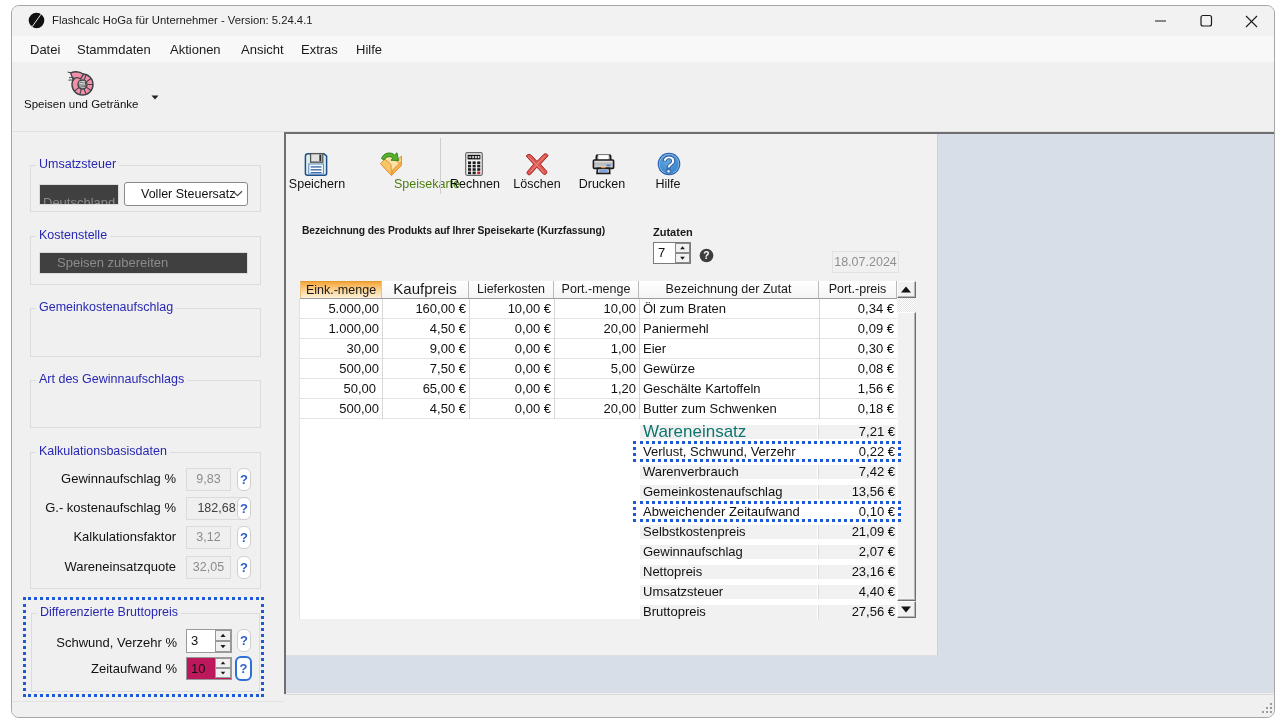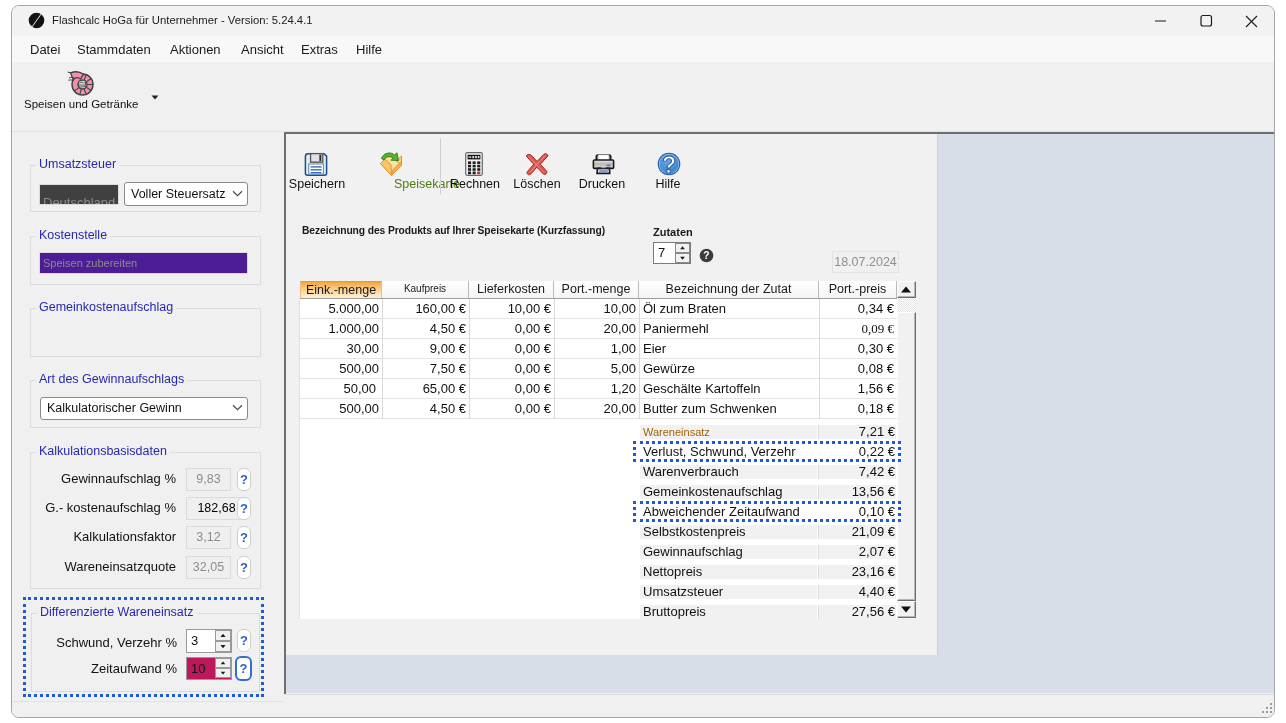--- a/index.html
+++ b/index.html
@@ -49,50 +49,47 @@
 <div class="abs" style="left:0;top:695px;width:272px;height:1px;background:#e3e3e3;"></div>
 <div class="abs" style="left:1258px;top:697px;width:2px;height:2px;background:#9b9b9b;"></div>
 <div class="abs" style="left:1254px;top:701px;width:2px;height:2px;background:#9b9b9b;"></div>
 <div class="abs" style="left:1258px;top:701px;width:2px;height:2px;background:#9b9b9b;"></div>
 <div class="abs" style="left:1250px;top:705px;width:2px;height:2px;background:#9b9b9b;"></div>
 <div class="abs" style="left:1254px;top:705px;width:2px;height:2px;background:#9b9b9b;"></div>
 <div class="abs" style="left:1258px;top:705px;width:2px;height:2px;background:#9b9b9b;"></div>
 <div class="abs" style="left:18px;top:159px;width:231px;height:47px;border:1px solid #dcdcdc;"></div>
 <div class="lbl" style="left:24px;top:151px;font-size:12.5px;color:#2727b3;background:#f0f0f0;padding:0 3px;">Umsatzsteuer</div>
 <div class="abs" style="left:27px;top:178px;width:80px;height:21px;background:#404040;border:1px solid #dbdbdb;font-size:13px;color:#8c8c8c;line-height:19px;text-align:center;padding:8px 3px;white-space:nowrap;overflow:hidden;">Deutschland</div>
-<div class="abs" style="left:112px;top:176px;width:124px;height:24px;background:#fff;border:1px solid #8a8a8a;border-radius:3px;font-size:12.5px;color:#111;line-height:22px;padding:0 6px;white-space:nowrap;">Voller Steuersatz<svg class="abs" style="right:4px;top:7px;" width="11" height="7" viewBox="0 0 11 7">
+<div class="abs" style="left:112px;top:176px;width:124px;height:24px;background:#fff;border:1px solid #8a8a8a;border-radius:3px;font-size:12.5px;color:#111;line-height:22px;padding:0 16px;white-space:nowrap;">Voller Steuersatz<svg class="abs" style="right:4px;top:7px;" width="11" height="7" viewBox="0 0 11 7">
           <path d="M1 1.2 L5.5 5.6 L10 1.2" fill="none" stroke="#4d4d4d" stroke-width="1.3"></path>
         </svg></div>
 <div class="abs" style="left:18px;top:230px;width:231px;height:49px;border:1px solid #dcdcdc;"></div>
 <div class="lbl" style="left:24px;top:222px;font-size:12.5px;color:#2727b3;background:#f0f0f0;padding:0 3px;">Kostenstelle</div>
-<div class="abs" style="left:27px;top:246px;width:209px;height:22px;background:#4c1d95;border:1px solid #dbdbdb;font-size:11px;color:#8c8c8c;line-height:20px;text-align:left;padding:0 3px;white-space:nowrap;overflow:hidden;">Speisen zubereiten</div>
+<div class="abs" style="left:27px;top:246px;width:209px;height:22px;background:#404040;border:1px solid #dbdbdb;font-size:13px;color:#8c8c8c;line-height:20px;text-align:left;padding:0 17px;white-space:nowrap;overflow:hidden;">Speisen zubereiten</div>
 <div class="abs" style="left:18px;top:302px;width:231px;height:49px;border:1px solid #dcdcdc;"></div>
 <div class="lbl" style="left:24px;top:294px;font-size:12.5px;color:#2727b3;background:#f0f0f0;padding:0 3px;">Gemeinkostenaufschlag</div>
 <div class="abs" style="left:18px;top:374px;width:231px;height:48px;border:1px solid #dcdcdc;"></div>
 <div class="lbl" style="left:24px;top:366px;font-size:12.5px;color:#2727b3;background:#f0f0f0;padding:0 3px;">Art des Gewinnaufschlags</div>
-<div class="abs" style="left:28px;top:391px;width:208px;height:23px;background:#fff;border:1px solid #8a8a8a;border-radius:3px;font-size:12.5px;color:#111;line-height:21px;padding:0 6px;white-space:nowrap;">Kalkulatorischer Gewinn<svg class="abs" style="right:4px;top:6px;" width="11" height="7" viewBox="0 0 11 7">
-          <path d="M1 1.2 L5.5 5.6 L10 1.2" fill="none" stroke="#4d4d4d" stroke-width="1.3"></path>
-        </svg></div>
 <div class="abs" style="left:18px;top:446px;width:231px;height:137px;border:1px solid #dcdcdc;"></div>
 <div class="lbl" style="left:24px;top:438px;font-size:12.5px;color:#2727b3;background:#f0f0f0;padding:0 3px;">Kalkulationsbasisdaten</div>
 <div class="lbl" style="left:28px;top:465px;width:136px;font-size:13px;color:#111;text-align:right;">Gewinnaufschlag %</div>
 <div class="abs" style="left:174px;top:462px;width:45px;height:23px;background:#efefef;border:1px solid #dbdbdb;font-size:12.5px;color:#8c8c8c;line-height:21px;text-align:center;padding:0 3px;white-space:nowrap;overflow:hidden;">9,83</div>
 <div class="abs" style="left:225px;top:462px;width:14px;height:23px;background:#fff;border:1px solid #cfcfcf;border-radius:6px;font-size:13px;font-weight:bold;color:#2e5ec9;text-align:center;line-height:21px;">?</div>
 <div class="lbl" style="left:28px;top:494px;width:136px;font-size:13px;color:#111;text-align:right;">G.- kostenaufschlag %</div>
-<div class="abs" style="left:174px;top:491px;width:61px;height:23px;background:#efefef;border:1px solid #dbdbdb;font-size:12.5px;color:#000000;line-height:21px;text-align:center;padding:0 3px;white-space:nowrap;overflow:hidden;">182,68</div>
+<div class="abs" style="left:174px;top:491px;width:61px;height:23px;background:#efefef;border:1px solid #dbdbdb;font-size:12.5px;color:#404040;line-height:21px;text-align:center;padding:0 3px;white-space:nowrap;overflow:hidden;">182,68</div>
 <div class="abs" style="left:225px;top:491px;width:14px;height:23px;background:#fff;border:1px solid #cfcfcf;border-radius:6px;font-size:13px;font-weight:bold;color:#2e5ec9;text-align:center;line-height:21px;">?</div>
 <div class="lbl" style="left:28px;top:523px;width:136px;font-size:13px;color:#111;text-align:right;">Kalkulationsfaktor</div>
 <div class="abs" style="left:174px;top:520px;width:45px;height:23px;background:#efefef;border:1px solid #dbdbdb;font-size:12.5px;color:#8c8c8c;line-height:21px;text-align:center;padding:0 3px;white-space:nowrap;overflow:hidden;">3,12</div>
 <div class="abs" style="left:225px;top:520px;width:14px;height:23px;background:#fff;border:1px solid #cfcfcf;border-radius:6px;font-size:13px;font-weight:bold;color:#2e5ec9;text-align:center;line-height:21px;">?</div>
 <div class="lbl" style="left:28px;top:553px;width:136px;font-size:13px;color:#111;text-align:right;">Wareneinsatzquote</div>
 <div class="abs" style="left:174px;top:550px;width:45px;height:23px;background:#efefef;border:1px solid #dbdbdb;font-size:12.5px;color:#8c8c8c;line-height:21px;text-align:center;padding:0 3px;white-space:nowrap;overflow:hidden;">32,05</div>
 <div class="abs" style="left:225px;top:550px;width:14px;height:23px;background:#fff;border:1px solid #cfcfcf;border-radius:6px;font-size:13px;font-weight:bold;color:#2e5ec9;text-align:center;line-height:21px;">?</div>
 <div class="abs" style="left:11px;top:591px;width:241px;height:100px;border:3px dotted #1e5ad6;"></div>
 <div class="abs" style="left:19px;top:607px;width:229px;height:79px;border:1px solid #dcdcdc;"></div>
-<div class="lbl" style="left:25px;top:599px;font-size:12.5px;color:#2727b3;background:#f0f0f0;padding:0 3px;">Differenzierte Wareneinsatz</div>
+<div class="lbl" style="left:25px;top:599px;font-size:12.5px;color:#2727b3;background:#f0f0f0;padding:0 3px;">Differenzierte Bruttopreis</div>
 <div class="lbl" style="left:28px;top:629px;width:137px;font-size:13px;color:#111;text-align:right;">Schwund, Verzehr %</div>
 <div class="abs" style="left:174px;top:623px;width:46px;height:24px;background:#fff;border:1px solid #9a9a9a;font-size:13px;color:#111;line-height:22px;padding:0 4px;">3</div>
 <div class="abs" style="left:203px;top:624px;width:16px;height:11px;background:#f0f0f0;border:1px solid #999;">
         <svg width="14" height="9" viewBox="0 0 16 12" style="display:block;">
           <path d="M8 3.6 L11.4 7.9 L4.6 7.9 Z" fill="#1a1a1a"></path>
         </svg>
       </div>
 <div class="abs" style="left:203px;top:635px;width:16px;height:11px;background:#f0f0f0;border:1px solid #999;">
         <svg width="14" height="9" viewBox="0 0 16 12" style="display:block;">
           <path d="M4.6 4.1 L11.4 4.1 L8 8.4 Z" fill="#1a1a1a"></path>
@@ -203,39 +200,39 @@
           <path d="M4.4 4 L11.6 4 L8 8.6 Z" fill="#1a1a1a"></path>
         </svg>
       </div>
 <svg class="abs" style="left:687px;top:242px;" width="15" height="15" viewBox="0 0 16 16">
 <circle cx="8" cy="8" r="7.3" fill="#3d3d3d"></circle>
         <text x="8" y="12" text-anchor="middle" font-family="Liberation Sans" font-size="11" font-weight="bold" fill="#fff">?</text>
       </svg>
 <div class="abs" style="left:820px;top:245px;width:67px;height:22px;background:#f0f0f0;border:1px solid #e2e2e2;font-size:12.5px;color:#8f8f8f;line-height:20px;text-align:center;">18.07.2024</div>
 <div class="abs" style="left:288px;top:293px;width:597px;height:320px;background:#fff;"></div>
 <div class="abs" style="left:288px;top:275px;width:82px;height:18px;background:linear-gradient(#f6a63a,#fbd9a0 55%,#fdf3e0);border-top:1px solid #e39b2e;border-left:1px solid #eebf77;border-right:1px solid #eebf77;font-size:12.5px;color:#1a1a1a;text-align:center;line-height:16px;">Eink.-menge</div>
-<div class="abs" style="left:370px;top:275px;width:87px;height:18px;background:linear-gradient(#ffffff,#f3f3f3);border-right:1px solid #b9b9b9;font-size:10px;color:#1a1a1a;text-align:center;line-height:16px;">Kaufpreis</div>
+<div class="abs" style="left:370px;top:275px;width:87px;height:18px;background:linear-gradient(#ffffff,#f3f3f3);border-right:1px solid #b9b9b9;font-size:15px;color:#1a1a1a;text-align:center;line-height:16px;">Kaufpreis</div>
 <div class="abs" style="left:457px;top:275px;width:85px;height:18px;background:linear-gradient(#ffffff,#f3f3f3);border-right:1px solid #b9b9b9;font-size:12.5px;color:#1a1a1a;text-align:center;line-height:16px;">Lieferkosten</div>
 <div class="abs" style="left:542px;top:275px;width:85px;height:18px;background:linear-gradient(#ffffff,#f3f3f3);border-right:1px solid #b9b9b9;font-size:12.5px;color:#1a1a1a;text-align:center;line-height:16px;">Port.-menge</div>
 <div class="abs" style="left:627px;top:275px;width:180px;height:18px;background:linear-gradient(#ffffff,#f3f3f3);border-right:1px solid #b9b9b9;font-size:12.5px;color:#1a1a1a;text-align:center;line-height:16px;">Bezeichnung der Zutat</div>
 <div class="abs" style="left:807px;top:275px;width:78px;height:18px;background:linear-gradient(#ffffff,#f3f3f3);border-right:1px solid #b9b9b9;font-size:12.5px;color:#1a1a1a;text-align:center;line-height:16px;">Port.-preis</div>
 <div class="abs" style="left:288px;top:292px;width:597px;height:1px;background:#9e9e9e;"></div>
 <div class="abs" style="left:288px;top:293px;width:81px;height:20px;font-size:13px;color:#111;text-align:right;line-height:20px;padding:0 2px;white-space:nowrap;overflow:hidden;">5.000,00</div>
 <div class="abs" style="left:370px;top:293px;width:86px;height:20px;font-size:13px;color:#111;text-align:right;line-height:20px;padding:0 2px;white-space:nowrap;overflow:hidden;">160,00 €</div>
 <div class="abs" style="left:457px;top:293px;width:84px;height:20px;font-size:13px;color:#111;text-align:right;line-height:20px;padding:0 2px;white-space:nowrap;overflow:hidden;">10,00 €</div>
 <div class="abs" style="left:542px;top:293px;width:84px;height:20px;font-size:13px;color:#111;text-align:right;line-height:20px;padding:0 2px;white-space:nowrap;overflow:hidden;">10,00</div>
 <div class="abs" style="left:627px;top:293px;width:179px;height:20px;font-size:13px;color:#111;text-align:left;line-height:20px;padding:0 3px 0 4px;white-space:nowrap;overflow:hidden;">Öl zum Braten</div>
 <div class="abs" style="left:807px;top:293px;width:77px;height:20px;font-size:13px;color:#111;text-align:right;line-height:20px;padding:0 2px;white-space:nowrap;overflow:hidden;">0,34 €</div>
 <div class="abs" style="left:288px;top:312px;width:597px;height:1px;background:#e4e4e4;"></div>
 <div class="abs" style="left:288px;top:313px;width:81px;height:20px;font-size:13px;color:#111;text-align:right;line-height:20px;padding:0 2px;white-space:nowrap;overflow:hidden;">1.000,00</div>
 <div class="abs" style="left:370px;top:313px;width:86px;height:20px;font-size:13px;color:#111;text-align:right;line-height:20px;padding:0 2px;white-space:nowrap;overflow:hidden;">4,50 €</div>
 <div class="abs" style="left:457px;top:313px;width:84px;height:20px;font-size:13px;color:#111;text-align:right;line-height:20px;padding:0 2px;white-space:nowrap;overflow:hidden;">0,00 €</div>
 <div class="abs" style="left:542px;top:313px;width:84px;height:20px;font-size:13px;color:#111;text-align:right;line-height:20px;padding:0 2px;white-space:nowrap;overflow:hidden;">20,00</div>
 <div class="abs" style="left:627px;top:313px;width:179px;height:20px;font-size:13px;color:#111;text-align:left;line-height:20px;padding:0 3px 0 4px;white-space:nowrap;overflow:hidden;">Paniermehl</div>
-<div class="abs" style="left:807px;top:313px;width:77px;height:20px;font-size:13px;color:#111;text-align:right;line-height:20px;padding:0 2px;white-space:nowrap;overflow:hidden;font-family:Liberation Serif, serif;">0,09 €</div>
+<div class="abs" style="left:807px;top:313px;width:77px;height:20px;font-size:13px;color:#111;text-align:right;line-height:20px;padding:0 2px;white-space:nowrap;overflow:hidden;">0,09 €</div>
 <div class="abs" style="left:288px;top:332px;width:597px;height:1px;background:#e4e4e4;"></div>
 <div class="abs" style="left:288px;top:333px;width:81px;height:20px;font-size:13px;color:#111;text-align:right;line-height:20px;padding:0 2px;white-space:nowrap;overflow:hidden;">30,00</div>
 <div class="abs" style="left:370px;top:333px;width:86px;height:20px;font-size:13px;color:#111;text-align:right;line-height:20px;padding:0 2px;white-space:nowrap;overflow:hidden;">9,00 €</div>
 <div class="abs" style="left:457px;top:333px;width:84px;height:20px;font-size:13px;color:#111;text-align:right;line-height:20px;padding:0 2px;white-space:nowrap;overflow:hidden;">0,00 €</div>
 <div class="abs" style="left:542px;top:333px;width:84px;height:20px;font-size:13px;color:#111;text-align:right;line-height:20px;padding:0 2px;white-space:nowrap;overflow:hidden;">1,00</div>
 <div class="abs" style="left:627px;top:333px;width:179px;height:20px;font-size:13px;color:#111;text-align:left;line-height:20px;padding:0 3px 0 4px;white-space:nowrap;overflow:hidden;">Eier</div>
 <div class="abs" style="left:807px;top:333px;width:77px;height:20px;font-size:13px;color:#111;text-align:right;line-height:20px;padding:0 2px;white-space:nowrap;overflow:hidden;">0,30 €</div>
 <div class="abs" style="left:288px;top:352px;width:597px;height:1px;background:#e4e4e4;"></div>
 <div class="abs" style="left:288px;top:353px;width:81px;height:20px;font-size:13px;color:#111;text-align:right;line-height:20px;padding:0 2px;white-space:nowrap;overflow:hidden;">500,00</div>
 <div class="abs" style="left:370px;top:353px;width:86px;height:20px;font-size:13px;color:#111;text-align:right;line-height:20px;padding:0 2px;white-space:nowrap;overflow:hidden;">7,50 €</div>
@@ -260,21 +257,21 @@
 <div class="abs" style="left:288px;top:412px;width:597px;height:1px;background:#e4e4e4;"></div>
 <div class="abs" style="left:370px;top:293px;width:1px;height:120px;background:#d9d9d9;"></div>
 <div class="abs" style="left:457px;top:293px;width:1px;height:120px;background:#d9d9d9;"></div>
 <div class="abs" style="left:542px;top:293px;width:1px;height:120px;background:#d9d9d9;"></div>
 <div class="abs" style="left:627px;top:293px;width:1px;height:120px;background:#d9d9d9;"></div>
 <div class="abs" style="left:807px;top:293px;width:1px;height:120px;background:#d9d9d9;"></div>
 <div class="abs" style="left:287px;top:293px;width:1px;height:320px;background:#e0e0e0;"></div>
 <div class="abs" style="left:628px;top:419px;width:177px;height:14px;background:#f1f1f1;"></div>
 <div class="abs" style="left:807px;top:419px;width:77px;height:14px;background:#f1f1f1;"></div>
 <div class="abs" style="left:806px;top:419px;width:1px;height:14px;background:#d9d9d9;"></div>
-<div class="lbl" style="left:631px;top:419px;font-size:11px;color:#a16207;line-height:14px;z-index:7;">Wareneinsatz</div>
+<div class="lbl" style="left:631px;top:419px;font-size:17px;color:#0f766e;line-height:14px;z-index:7;">Wareneinsatz</div>
 <div class="abs" style="left:788px;top:419px;width:95px;font-size:13px;color:#111;line-height:14px;text-align:right;white-space:nowrap;z-index:7;">7,21 €</div>
 <div class="abs" style="left:621px;top:435px;width:268px;height:21px;border:3px dotted #1e5ad6;background:#fff;z-index:6;"></div>
 <div class="lbl" style="left:631px;top:439px;font-size:13px;color:#111;line-height:14px;z-index:7;">Verlust, Schwund, Verzehr</div>
 <div class="abs" style="left:788px;top:439px;width:95px;font-size:13px;color:#111;line-height:14px;text-align:right;white-space:nowrap;z-index:7;">0,22 €</div>
 <div class="abs" style="left:628px;top:459px;width:177px;height:14px;background:#f1f1f1;"></div>
 <div class="abs" style="left:807px;top:459px;width:77px;height:14px;background:#f1f1f1;"></div>
 <div class="abs" style="left:806px;top:459px;width:1px;height:14px;background:#d9d9d9;"></div>
 <div class="lbl" style="left:631px;top:459px;font-size:13px;color:#111;line-height:14px;z-index:7;">Warenverbrauch</div>
 <div class="abs" style="left:788px;top:459px;width:95px;font-size:13px;color:#111;line-height:14px;text-align:right;white-space:nowrap;z-index:7;">7,42 €</div>
 <div class="abs" style="left:628px;top:479px;width:177px;height:14px;background:#f1f1f1;"></div>

